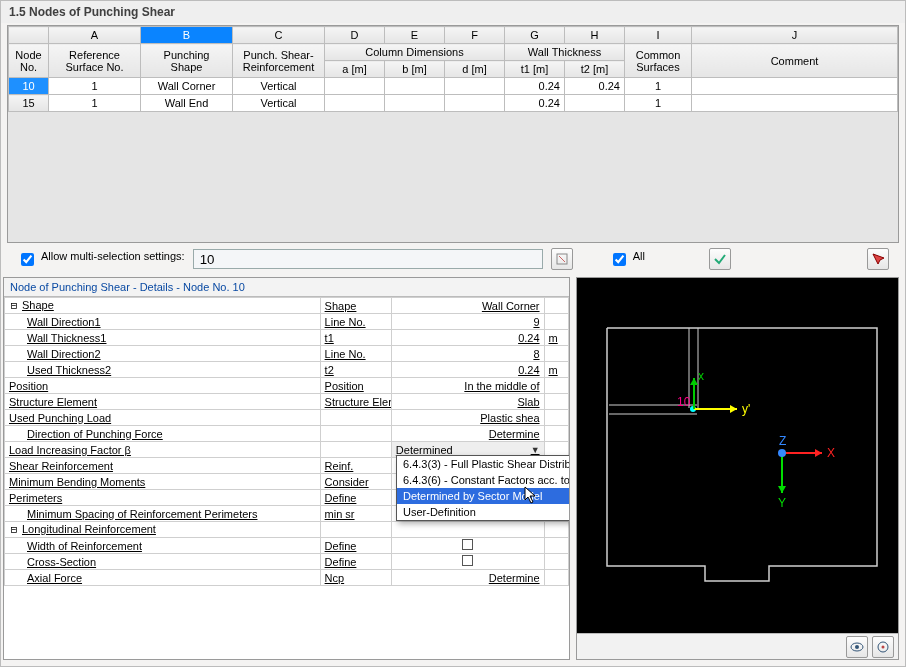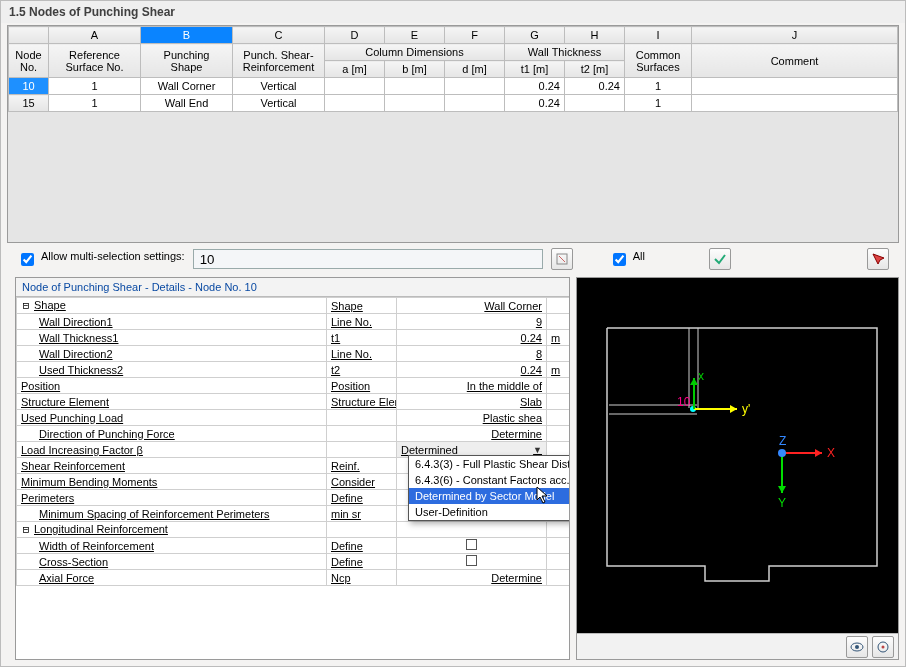--- a/index.html
+++ b/index.html
@@ -95,21 +95,21 @@
     border: 1px solid #999;
     background: linear-gradient(#fdfdfd,#e6e6e6);
     border-radius: 2px;
     display: inline-flex; align-items: center; justify-content: center;
   }
   .spacer { flex: 1; }
 
   .lower {
     display: flex;
     flex: 1;
-    margin: 4px 6px 6px 14px;
+    margin: 4px 6px 6px 2px;
     gap: 6px;
     min-height: 0;
   }
   .details {
     flex: 1;
     border: 1px solid #9a9a9a;
     background: #fff;
     display: flex;
     flex-direction: column;
     min-width: 0;

